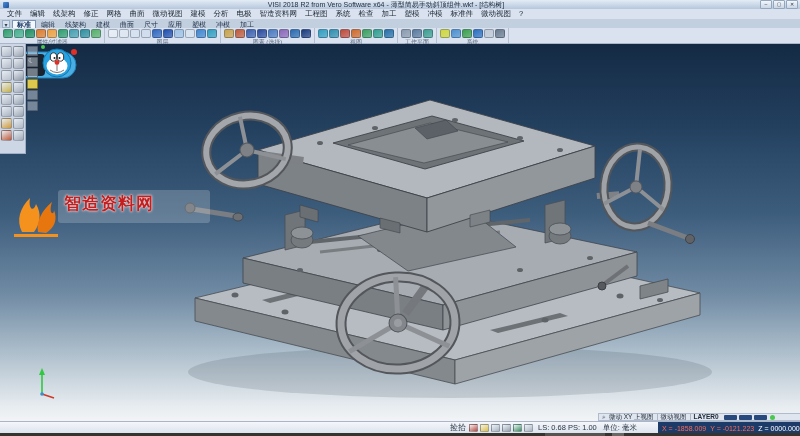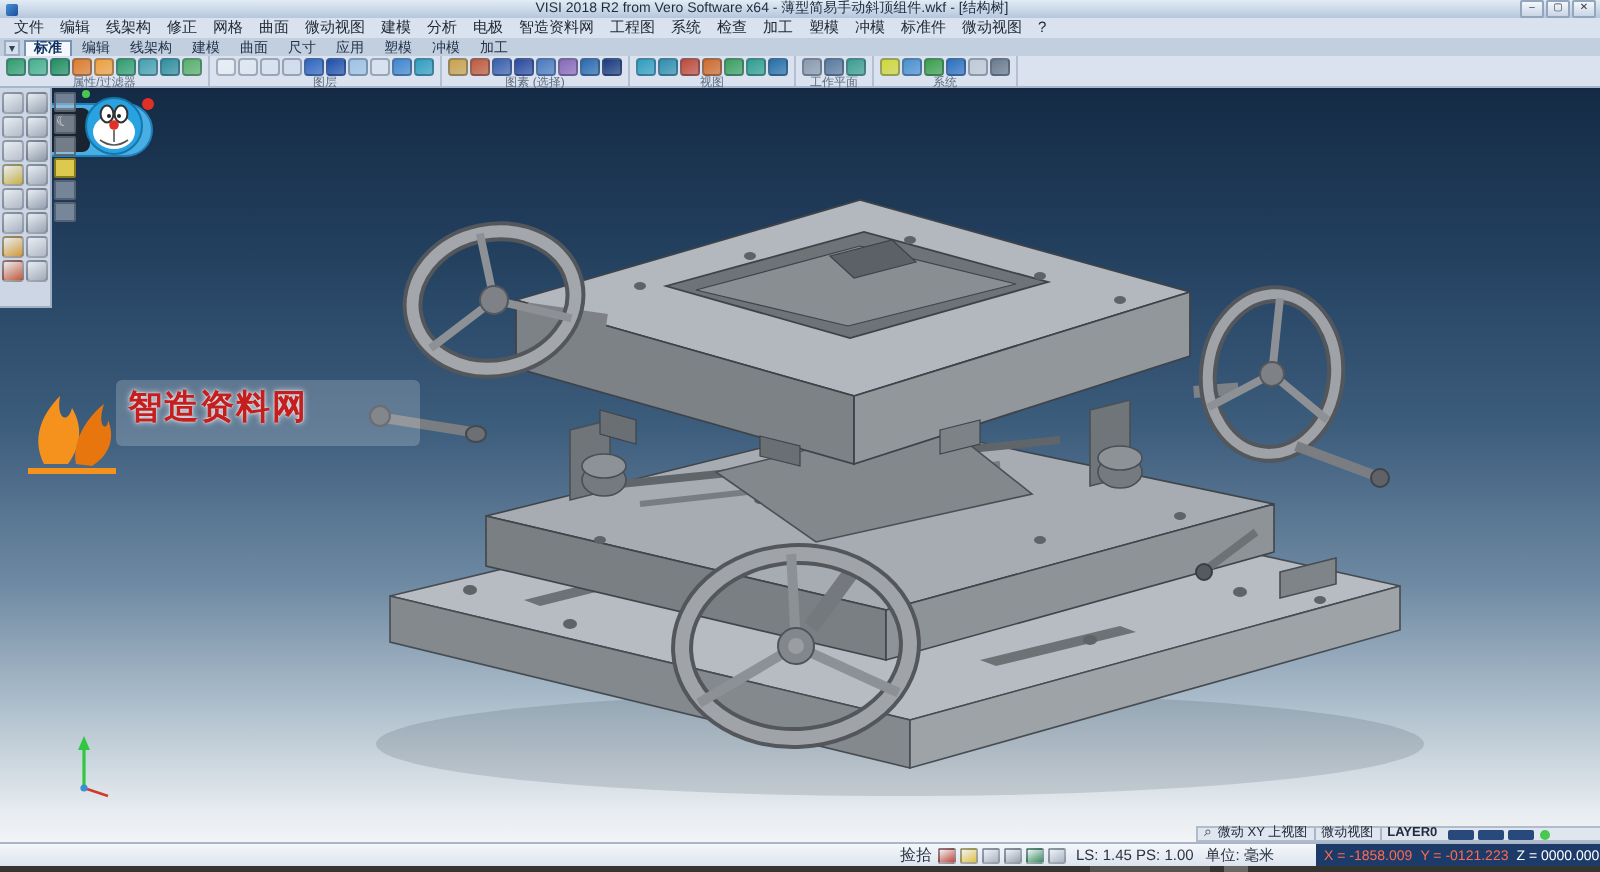--- a/index.html
+++ b/index.html
@@ -416,21 +416,21 @@
   <span class="sb-spacer"></span>
   <span class="sb-pick">捡拾</span>
   <span class="sb-icons" id="sbicons">
       <span class="sbi" style="background: linear-gradient(150deg, rgb(238, 242, 246), rgb(192, 72, 58));"></span>
       <span class="sbi" style="background: linear-gradient(150deg, rgb(238, 242, 246), rgb(224, 192, 64));"></span>
       <span class="sbi" style="background: linear-gradient(150deg, rgb(238, 242, 246), rgb(170, 180, 192));"></span>
       <span class="sbi" style="background: linear-gradient(150deg, rgb(238, 242, 246), rgb(152, 162, 176));"></span>
       <span class="sbi" style="background: linear-gradient(150deg, rgb(238, 242, 246), rgb(58, 143, 95));"></span>
       <span class="sbi" style="background: linear-gradient(150deg, rgb(238, 242, 246), rgb(170, 180, 192));"></span>
     </span>
-  <span class="sb-scale">LS: 1.45 PS: 1.00</span>
+  <span class="sb-scale">LS: 0.68 PS: 1.00</span>
   <span class="sb-units">单位: 毫米</span>
   <span class="coords">
     <span id="cx" style="color: rgb(255, 106, 80);">X = -1858.009</span>
     <span id="cy" style="color: rgb(255, 106, 80);">Y = -0121.223</span>
     <span id="cz" style="color: rgb(255, 255, 255);">Z = 0000.000</span>
   </span>
 </div>
 
 <div class="abs sliver"></div>
 <div class="abs sliver-seg1"></div>

